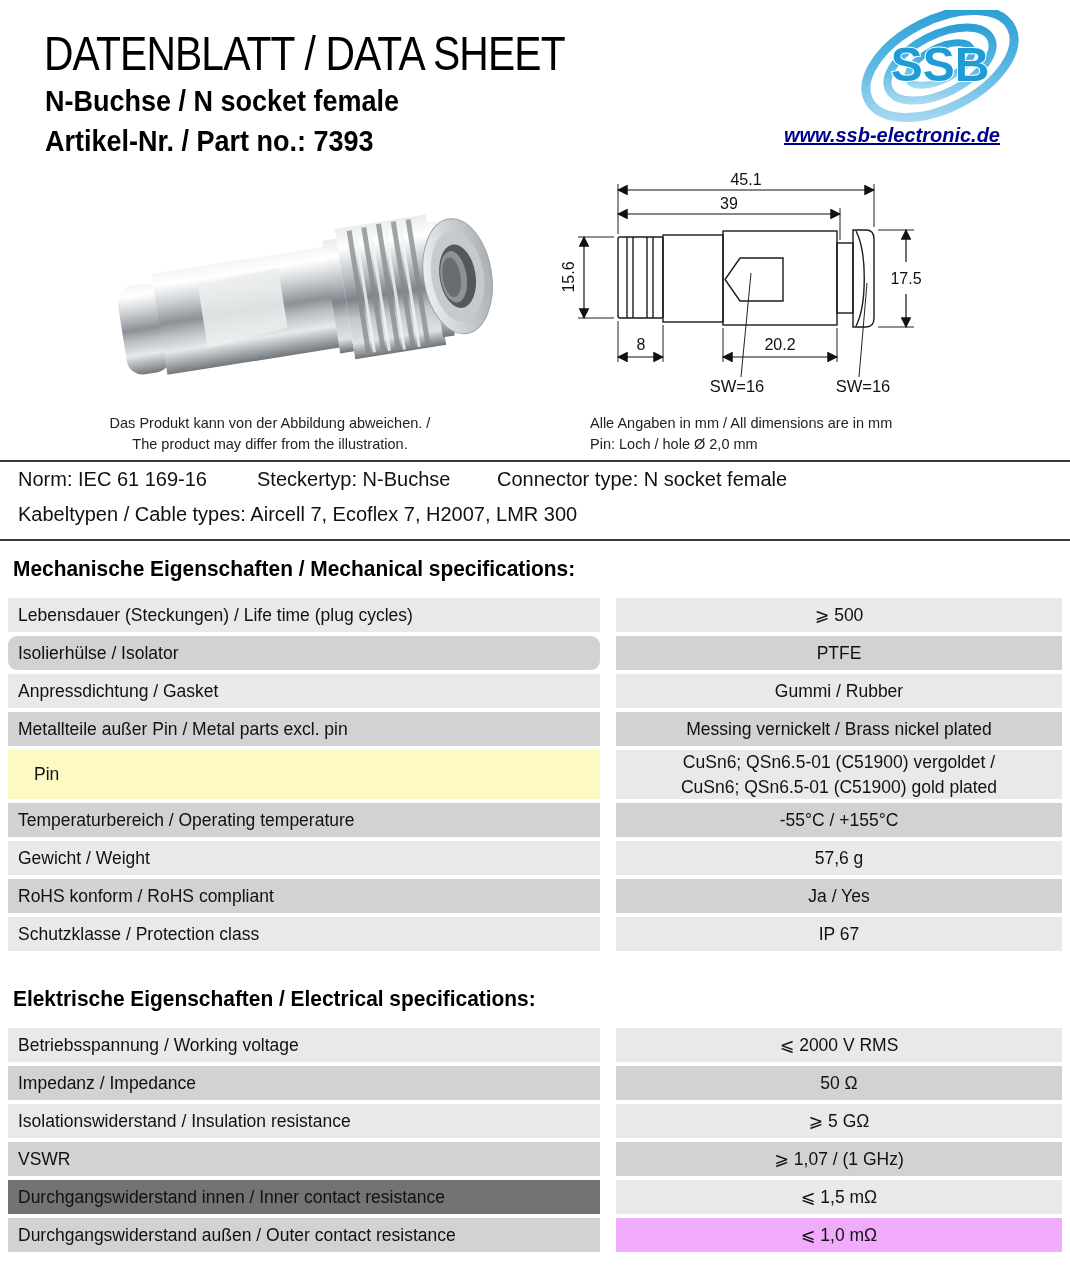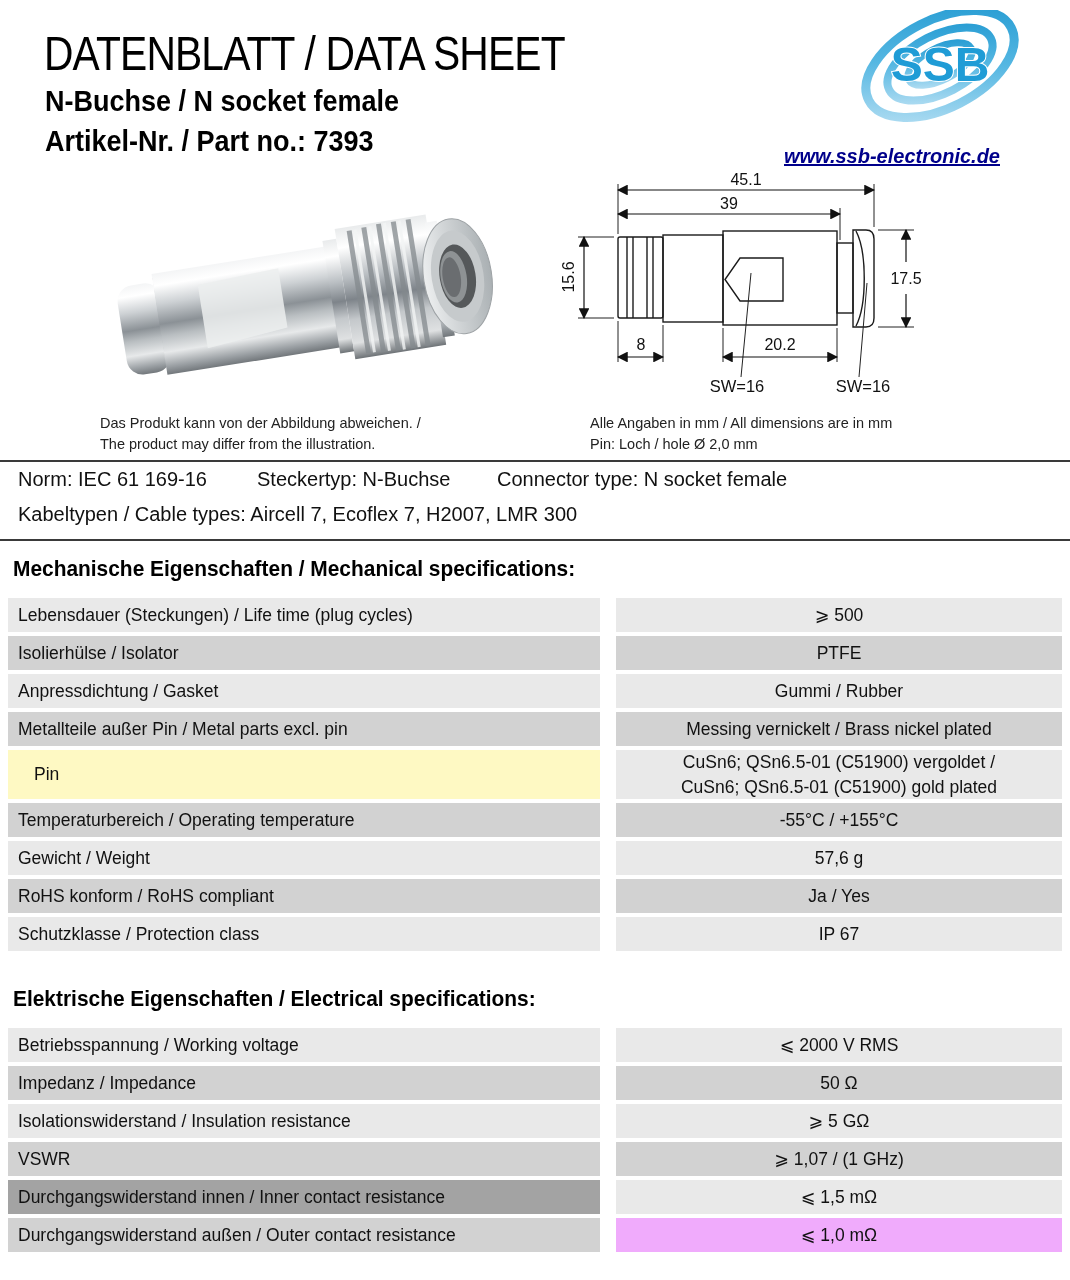--- a/index.html
+++ b/index.html
@@ -8,24 +8,24 @@
   .abs{position:absolute;}
   
   .title{left:44px;top:26px;font-size:48px;font-weight:500;letter-spacing:-1px;
          transform:scaleX(.85);transform-origin:0 0;white-space:nowrap;color:#000;}
   .sub1{left:45px;top:84px;font-size:30px;font-weight:bold;transform:scaleX(.9);
         transform-origin:0 0;white-space:nowrap;color:#000;}
   .sub2{left:45px;top:124px;font-size:30px;font-weight:bold;transform:scaleX(.9);
         transform-origin:0 0;white-space:nowrap;color:#000;}
   .website{left:738px;top:124px;width:262px;text-align:right;font-size:20px;
            font-weight:bold;font-style:italic;color:#00008b;
-           text-decoration:underline;cursor:pointer;white-space:nowrap;margin-top:21px;}
+           text-decoration:underline;cursor:pointer;white-space:nowrap;}
   
   .cap{font-size:14.5px;line-height:1.45;color:#222;}
-  .cap-photo{left:100px;top:413px;width:340px;text-align:left;}
+  .cap-photo{left:100px;top:413px;width:340px;text-align:center;}
   .cap-draw{left:590px;top:413px;width:440px;text-align:left;}
   
   .rule{left:0;width:1070px;height:2px;background:#3a3a3a;}
   .norm-line{top:468px;font-size:20px;white-space:nowrap;}
   .cable-line{left:18px;top:503px;font-size:20px;white-space:nowrap;}
   
   .sec-head{left:13px;font-size:22px;font-weight:bold;transform:scaleX(.95);
             transform-origin:0 0;white-space:nowrap;color:#000;}
   
   .spec-table{left:8px;width:1054px;}
@@ -191,21 +191,21 @@
 <div class="abs cable-line">Kabeltypen / Cable types: Aircell 7, Ecoflex 7, H2007, LMR 300</div>
 <div class="abs rule" style="top:539px;"></div>
 
 <div class="abs sec-head" style="top:556px;">Mechanische Eigenschaften / Mechanical specifications:</div>
 <div class="abs spec-table" style="top:598px;" id="mech-table">
     <div class="spec-row">
       <div class="cell label" style="background: rgb(233, 233, 233);">Lebensdauer (Steckungen) / Life time (plug cycles)</div>
       <div class="cell value" style="background: rgb(233, 233, 233);">⩾ 500</div>
     </div>
     <div class="spec-row">
-      <div class="cell label" style="background: rgb(210, 210, 210);">Isolierhülse / Isolator</div>
+      <div class="cell label" style="background: rgb(210, 210, 210); border-radius: 9px;">Isolierhülse / Isolator</div>
       <div class="cell value" style="background: rgb(210, 210, 210);">PTFE</div>
     </div>
     <div class="spec-row">
       <div class="cell label" style="background: rgb(233, 233, 233);">Anpressdichtung / Gasket</div>
       <div class="cell value" style="background: rgb(233, 233, 233);">Gummi / Rubber</div>
     </div>
     <div class="spec-row">
       <div class="cell label" style="background: rgb(210, 210, 210); text-align: right;">Metallteile außer Pin / Metal parts excl. pin</div>
       <div class="cell value" style="background: rgb(210, 210, 210);">Messing vernickelt / Brass nickel plated</div>
     </div>
@@ -244,20 +244,20 @@
     </div>
     <div class="spec-row">
       <div class="cell label" style="background: rgb(233, 233, 233);">Isolationswiderstand / Insulation resistance</div>
       <div class="cell value" style="background: rgb(233, 233, 233);">⩾ 5 GΩ</div>
     </div>
     <div class="spec-row">
       <div class="cell label" style="background: rgb(210, 210, 210);">VSWR</div>
       <div class="cell value" style="background: rgb(210, 210, 210);">⩾ 1,07 / (1 GHz)</div>
     </div>
     <div class="spec-row">
-      <div class="cell label" style="background: #a3a3a3;">Durchgangswiderstand innen / Inner contact resistance</div>
+      <div class="cell label" style="background: #737373;">Durchgangswiderstand innen / Inner contact resistance</div>
       <div class="cell value" style="background: rgb(233, 233, 233);">⩽ 1,5 mΩ</div>
     </div>
     <div class="spec-row">
       <div class="cell label" style="background: rgb(210, 210, 210);">Durchgangswiderstand außen / Outer contact resistance</div>
       <div class="cell value" style="background: #f0abfc;">⩽ 1,0 mΩ</div>
     </div>
   </div>
 
 </body></html>

